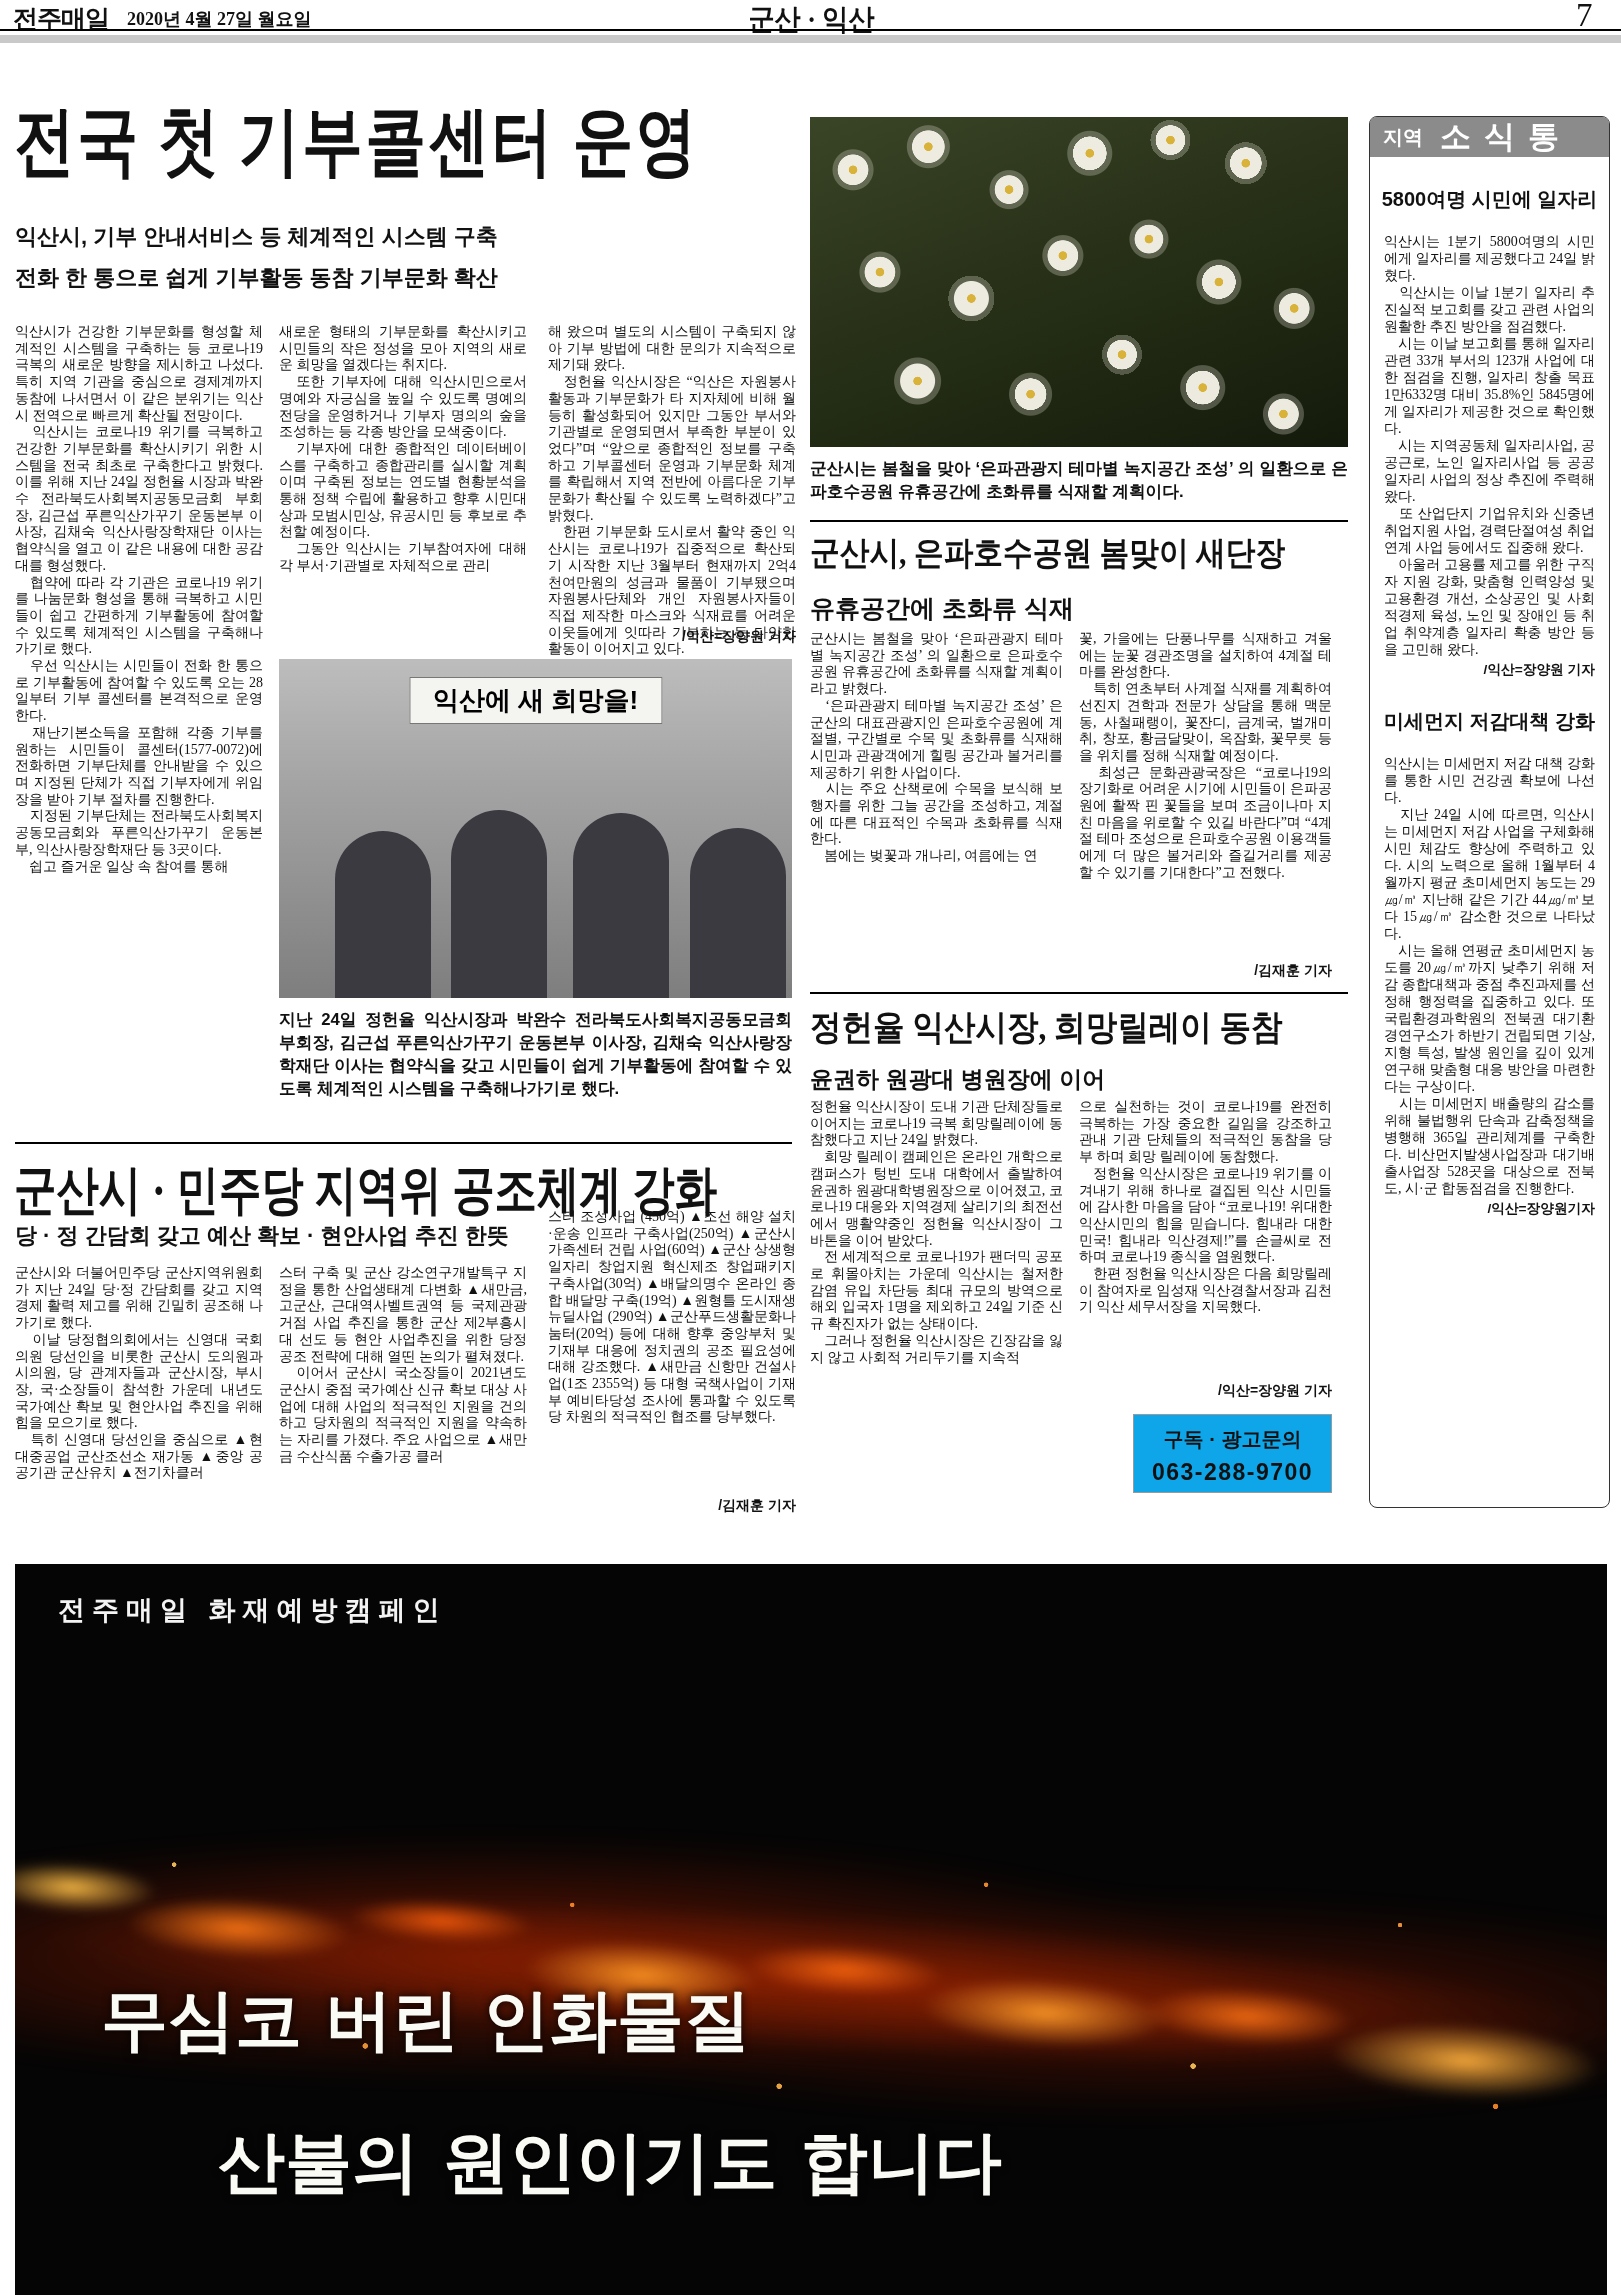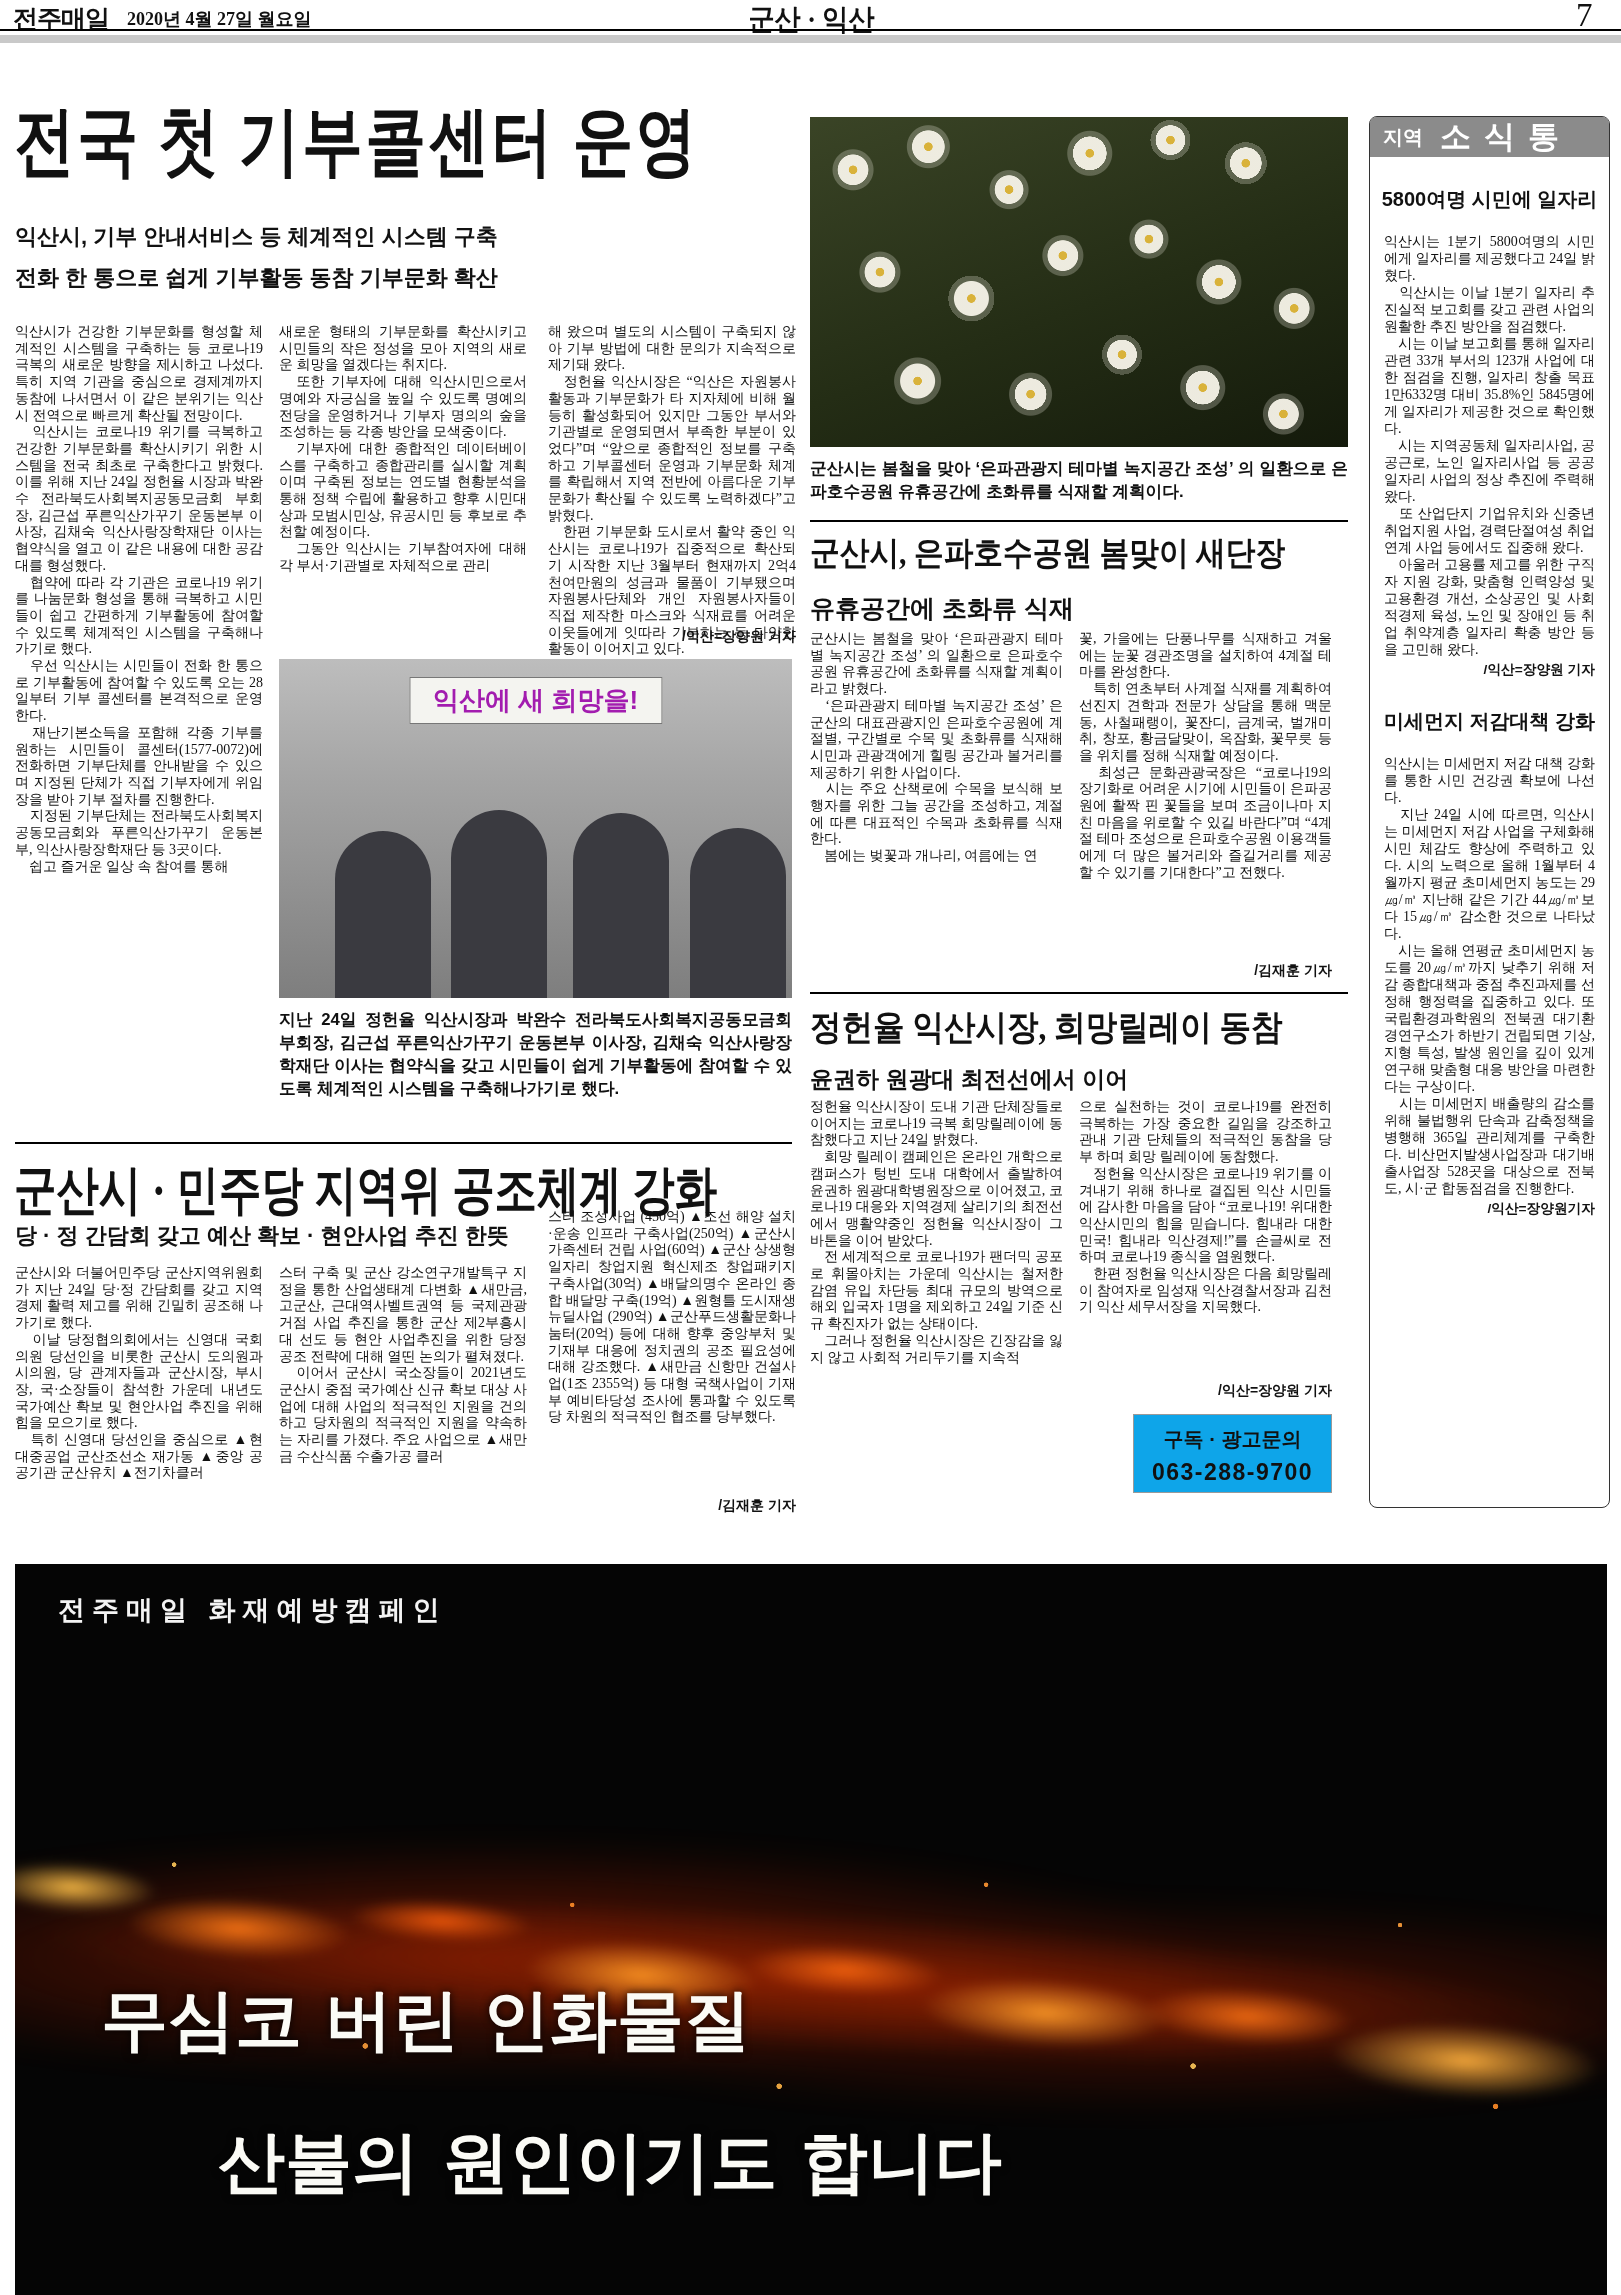--- a/index.html
+++ b/index.html
@@ -52,21 +52,21 @@
       radial-gradient(circle at 76% 50%, rgba(248,245,234,.95) 0 16.7px, rgba(248,245,234,.25) 17px 22px, transparent 23px),
       radial-gradient(circle at 90% 58%, rgba(248,245,234,.95) 0 15px, rgba(248,245,234,.25) 15.7px 20px, transparent 21px),
       radial-gradient(circle at 20% 80%, rgba(248,245,234,.95) 0 17px, rgba(248,245,234,.25) 18px 23px, transparent 24px),
       radial-gradient(circle at 41% 84%, rgba(248,245,234,.95) 0 15.7px, rgba(248,245,234,.25) 16px 21px, transparent 22px),
       radial-gradient(circle at 58% 72%, rgba(248,245,234,.95) 0 14.7px, rgba(248,245,234,.25) 15px 20px, transparent 20px),
       radial-gradient(circle at 73% 82%, rgba(248,245,234,.95) 0 16.7px, rgba(248,245,234,.25) 17px 22px, transparent 23px),
       radial-gradient(circle at 88% 90%, rgba(248,245,234,.95) 0 15px, rgba(248,245,234,.25) 15.7px 20px, transparent 21px),
       linear-gradient(160deg,#3a4426 0%,#242d15 55%,#141a0b 100%);}
   .handshake-photo{background:linear-gradient(180deg,#bdbdbd 0%,#a5a5a5 35%,#7e7e7e 100%);}
   .hs-banner{position:absolute;left:50%;top:18px;transform:translateX(-50%);background:#f4f4f0;border:1px solid #777;
-             padding:5px 23px;font-family:"Liberation Sans",sans-serif;font-weight:900;font-size:26px;color:#a21caf;white-space:nowrap;}
+             padding:5px 23px;font-family:"Liberation Sans",sans-serif;font-weight:900;font-size:26px;color:#000000;white-space:nowrap;}
   .hs-person{position:absolute;bottom:0;width:96px;background:#3a3a40;border-radius:48px 48px 0 0;}
   
   .sidebar{border:1.5px solid #333;border-radius:8px;background:#fff;}
   .sidebar-head{height:40px;background:#8b8b8b;border-radius:5.6px 5.6px 0 0;display:flex;align-items:center;
                 color:#fff;font-family:"Liberation Sans",sans-serif;padding:0 13px;}
   .sidebar-tag{font-size:20px;font-weight:700;margin-right:17px;}
   .sidebar-name{font-size:31px;font-weight:900;letter-spacing:13px;}
   .sb-title{font-family:"Liberation Sans",sans-serif;font-weight:900;font-size:20px;text-align:center;margin:29px 0 20px 0;}
   .sb-body{font-size:14px;line-height:17px;text-align:justify;word-break:break-all;white-space:pre-line;padding:0 14px;}
   .sb-byline{font-size:13.7px;font-weight:700;font-family:"Liberation Sans",sans-serif;text-align:right;padding:3px 14px 0 0;}
@@ -158,21 +158,21 @@
 　‘은파관광지 테마별 녹지공간 조성’ 은 군산의 대표관광지인 은파호수공원에 계절별, 구간별로 수목 및 초화류를 식재해 시민과 관광객에게 힐링 공간과 볼거리를 제공하기 위한 사업이다.
 　시는 주요 산책로에 수목을 보식해 보행자를 위한 그늘 공간을 조성하고, 계절에 따른 대표적인 수목과 초화류를 식재한다.
 　봄에는 벚꽃과 개나리, 여름에는 연</div>
   <div class="abs body-text" style="left:1079px;top:631px;width:253px;height:332px;">꽃, 가을에는 단풍나무를 식재하고 겨울에는 눈꽃 경관조명을 설치하여 4계절 테마를 완성한다.
 　특히 연초부터 사계절 식재를 계획하여 선진지 견학과 전문가 상담을 통해 맥문동, 사철패랭이, 꽃잔디, 금계국, 벌개미취, 창포, 황금달맞이, 옥잠화, 꽃무릇 등을 위치를 정해 식재할 예정이다.
 　최성근 문화관광국장은 “코로나19의 장기화로 어려운 시기에 시민들이 은파공원에 활짝 핀 꽃들을 보며 조금이나마 지친 마음을 위로할 수 있길 바란다”며 “4계절 테마 조성으로 은파호수공원 이용객들에게 더 많은 볼거리와 즐길거리를 제공할 수 있기를 기대한다”고 전했다.</div>
   <div class="abs byline" style="left:1079px;top:962px;width:253px;">/김재훈 기자</div>
 
   <div class="abs rule" style="left:810px;top:992px;width:538px;"></div>
   <div class="abs headline" style="left:810px;top:1004px;font-size:35px;transform:scaleX(.9);">정헌율 익산시장, 희망릴레이 동참</div>
-  <div class="abs subhead" style="left:810px;top:1064px;font-size:23px;">윤권하 원광대 최전선에서 이어</div>
+  <div class="abs subhead" style="left:810px;top:1064px;font-size:23px;">윤권하 원광대 병원장에 이어</div>
   <div class="abs body-text" style="left:810px;top:1099px;width:253px;height:406px;">정헌율 익산시장이 도내 기관 단체장들로 이어지는 코로나19 극복 희망릴레이에 동참했다고 지난 24일 밝혔다.
 　희망 릴레이 캠페인은 온라인 개학으로 캠퍼스가 텅빈 도내 대학에서 출발하여 윤권하 원광대학병원장으로 이어졌고, 코로나19 대응와 지역경제 살리기의 최전선에서 맹활약중인 정헌율 익산시장이 그 바톤을 이어 받았다.
 　전 세계적으로 코로나19가 팬더믹 공포로 휘몰아치는 가운데 익산시는 철저한 감염 유입 차단등 최대 규모의 방역으로 해외 입국자 1명을 제외하고 24일 기준 신규 확진자가 없는 상태이다.
 　그러나 정헌율 익산시장은 긴장감을 잃지 않고 사회적 거리두기를 지속적</div>
   <div class="abs body-text" style="left:1079px;top:1099px;width:253px;height:281px;">으로 실천하는 것이 코로나19를 완전히 극복하는 가장 중요한 길임을 강조하고 관내 기관 단체들의 적극적인 동참을 당부 하며 희망 릴레이에 동참했다.
 　정헌율 익산시장은 코로나19 위기를 이겨내기 위해 하나로 결집된 익산 시민들에 감사한 마음을 담아 “코로나19! 위대한 익산시민의 힘을 믿습니다. 힘내라 대한민국! 힘내라 익산경제!”를 손글씨로 전하며 코로나19 종식을 염원했다.
 　한편 정헌율 익산시장은 다음 희망릴레이 참여자로 임성재 익산경찰서장과 김천기 익산 세무서장을 지목했다.</div>
   <div class="abs byline" style="left:1079px;top:1382px;width:253px;">/익산=장양원 기자</div>
 
   <div class="abs subscribe" style="left:1133px;top:1414px;width:197px;height:77px;">

